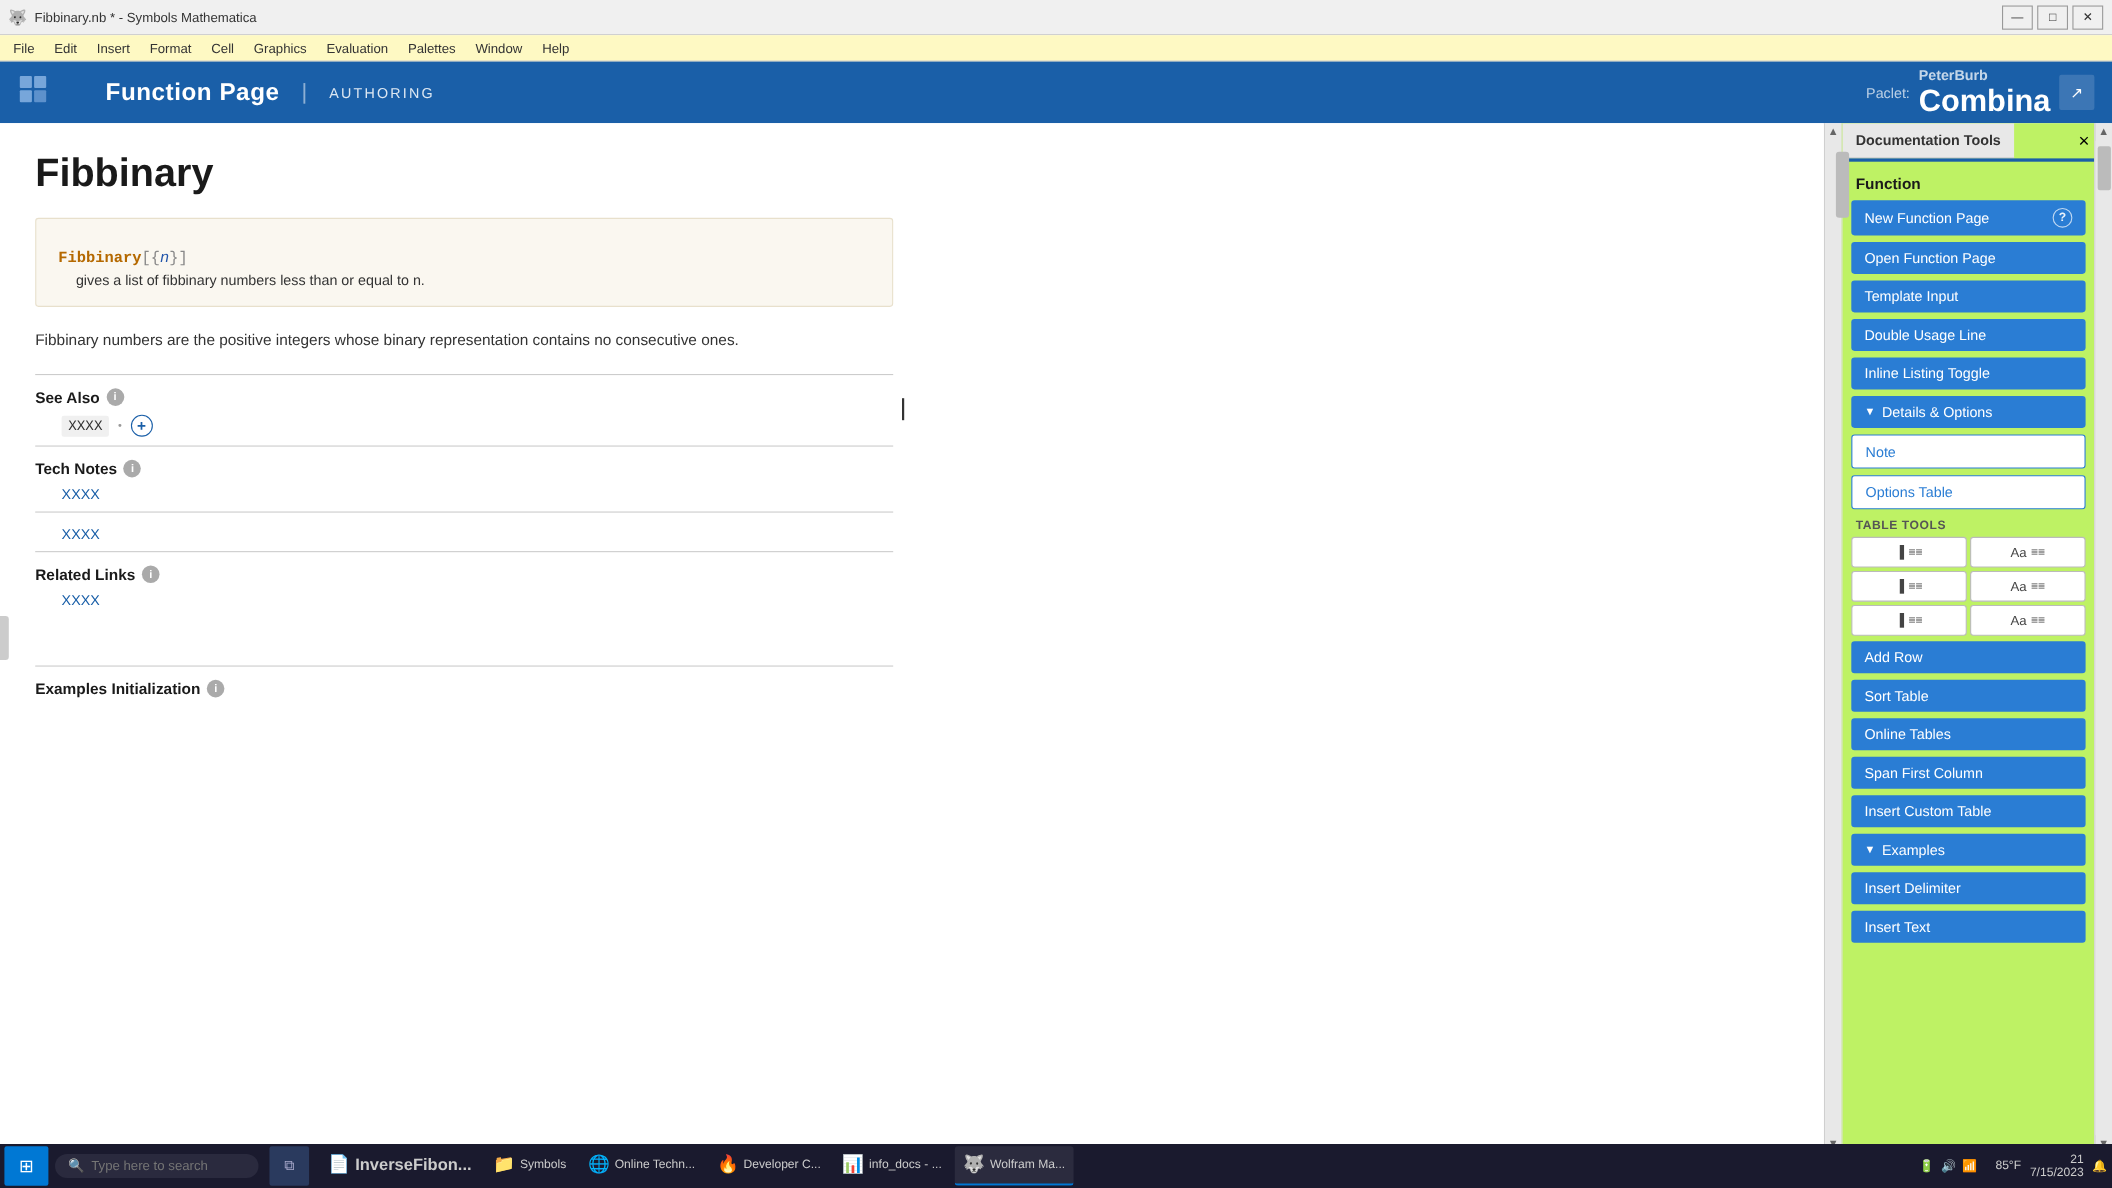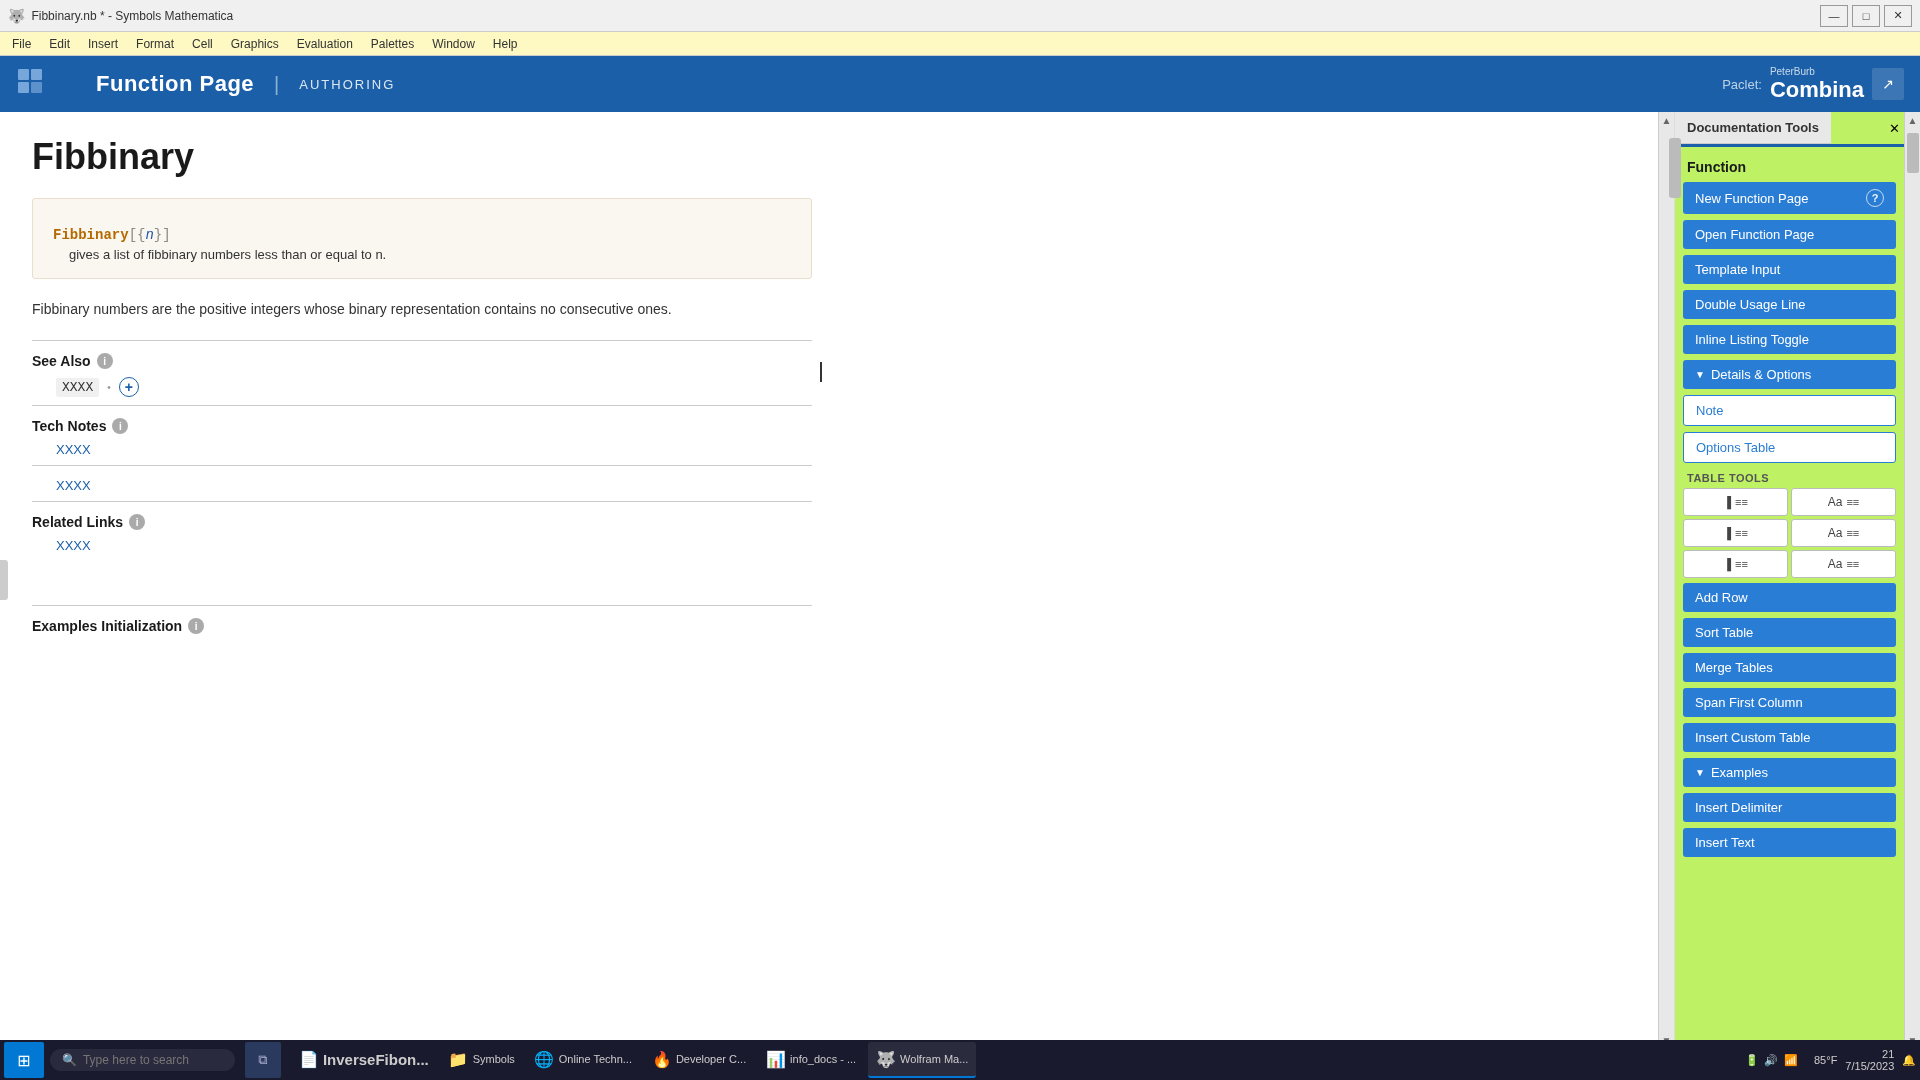--- a/index.html
+++ b/index.html
@@ -41,21 +41,21 @@
       padding: 0 16px;
       color: white;
       gap: 12px;
     }
     .app-header-icon { font-size: 22px; color: #a0c4f0; }
     .app-header-title { font-size: 22px; font-weight: bold; letter-spacing: 0.5px; margin-left: 40px; }
     .app-header-divider { font-size: 20px; color: rgba(255,255,255,0.5); margin: 0 8px; }
     .app-header-subtitle { font-size: 13px; letter-spacing: 2px; color: rgba(255,255,255,0.85); }
     .app-header-right { margin-left: auto; display: flex; align-items: center; gap: 8px; font-size: 12px; }
     .paclet-label { color: rgba(255,255,255,0.7); font-size: 13px; }
-    .paclet-name { font-size: 22px; font-weight: bold; color: white; }
+    .paclet-name { font-size: 28px; font-weight: bold; color: white; }
     .header-icon-btn { width: 32px; height: 32px; background: rgba(255,255,255,0.15); border: none; color: white; cursor: pointer; display: flex; align-items: center; justify-content: center; font-size: 14px; border-radius: 2px; }
 
     
     .main-layout {
       display: flex;
       height: calc(1080px - 32px - 24px - 56px - 32px);
     }
 
     
     .content-area {
@@ -306,21 +306,21 @@
       <rect x="2" y="15" width="11" height="11" rx="1" fill="#a0c4f0" opacity="0.7"></rect>
       <rect x="15" y="15" width="11" height="11" rx="1" fill="#a0c4f0" opacity="0.5"></rect>
     </svg>
   </span>
   <span class="app-header-title">Function Page</span>
   <span class="app-header-divider">|</span>
   <span class="app-header-subtitle">AUTHORING</span>
   <div class="app-header-right">
     <span class="paclet-label">Paclet:</span>
     <div>
-      <div style="font-size:10px; color:rgba(255,255,255,0.75);">PeterBurb</div>
+      <div style="font-size:13px; color:rgba(255,255,255,0.75);font-weight:bold;">PeterBurb</div>
       <div class="paclet-name">Combina</div>
     </div>
     <button class="header-icon-btn">↗</button>
   </div>
 </div>
 
 <div class="main-layout" style="position:relative;">
 
   <div class="content-area">
 
@@ -444,21 +444,21 @@
         <span style="font-size:11px;">≡≡</span>
       </button>
       <button class="table-tool-btn">
         <span style="font-size:12px;">Aa</span>
         <span style="font-size:11px;">≡≡</span>
       </button>
     </div>
 
     <button class="sidebar-btn">Add Row</button>
     <button class="sidebar-btn">Sort Table</button>
-    <button class="sidebar-btn">Merge Tables</button>
+    <button class="sidebar-btn">Online Tables</button>
     <button class="sidebar-btn">Span First Column</button>
     <button class="sidebar-btn">Insert Custom Table</button>
 
     <button class="sidebar-collapsible">
       <span class="triangle">▼</span>
       <span>Examples</span>
     </button>
 
     <button class="sidebar-btn">Insert Delimiter</button>
     <button class="sidebar-btn">Insert Text</button>

